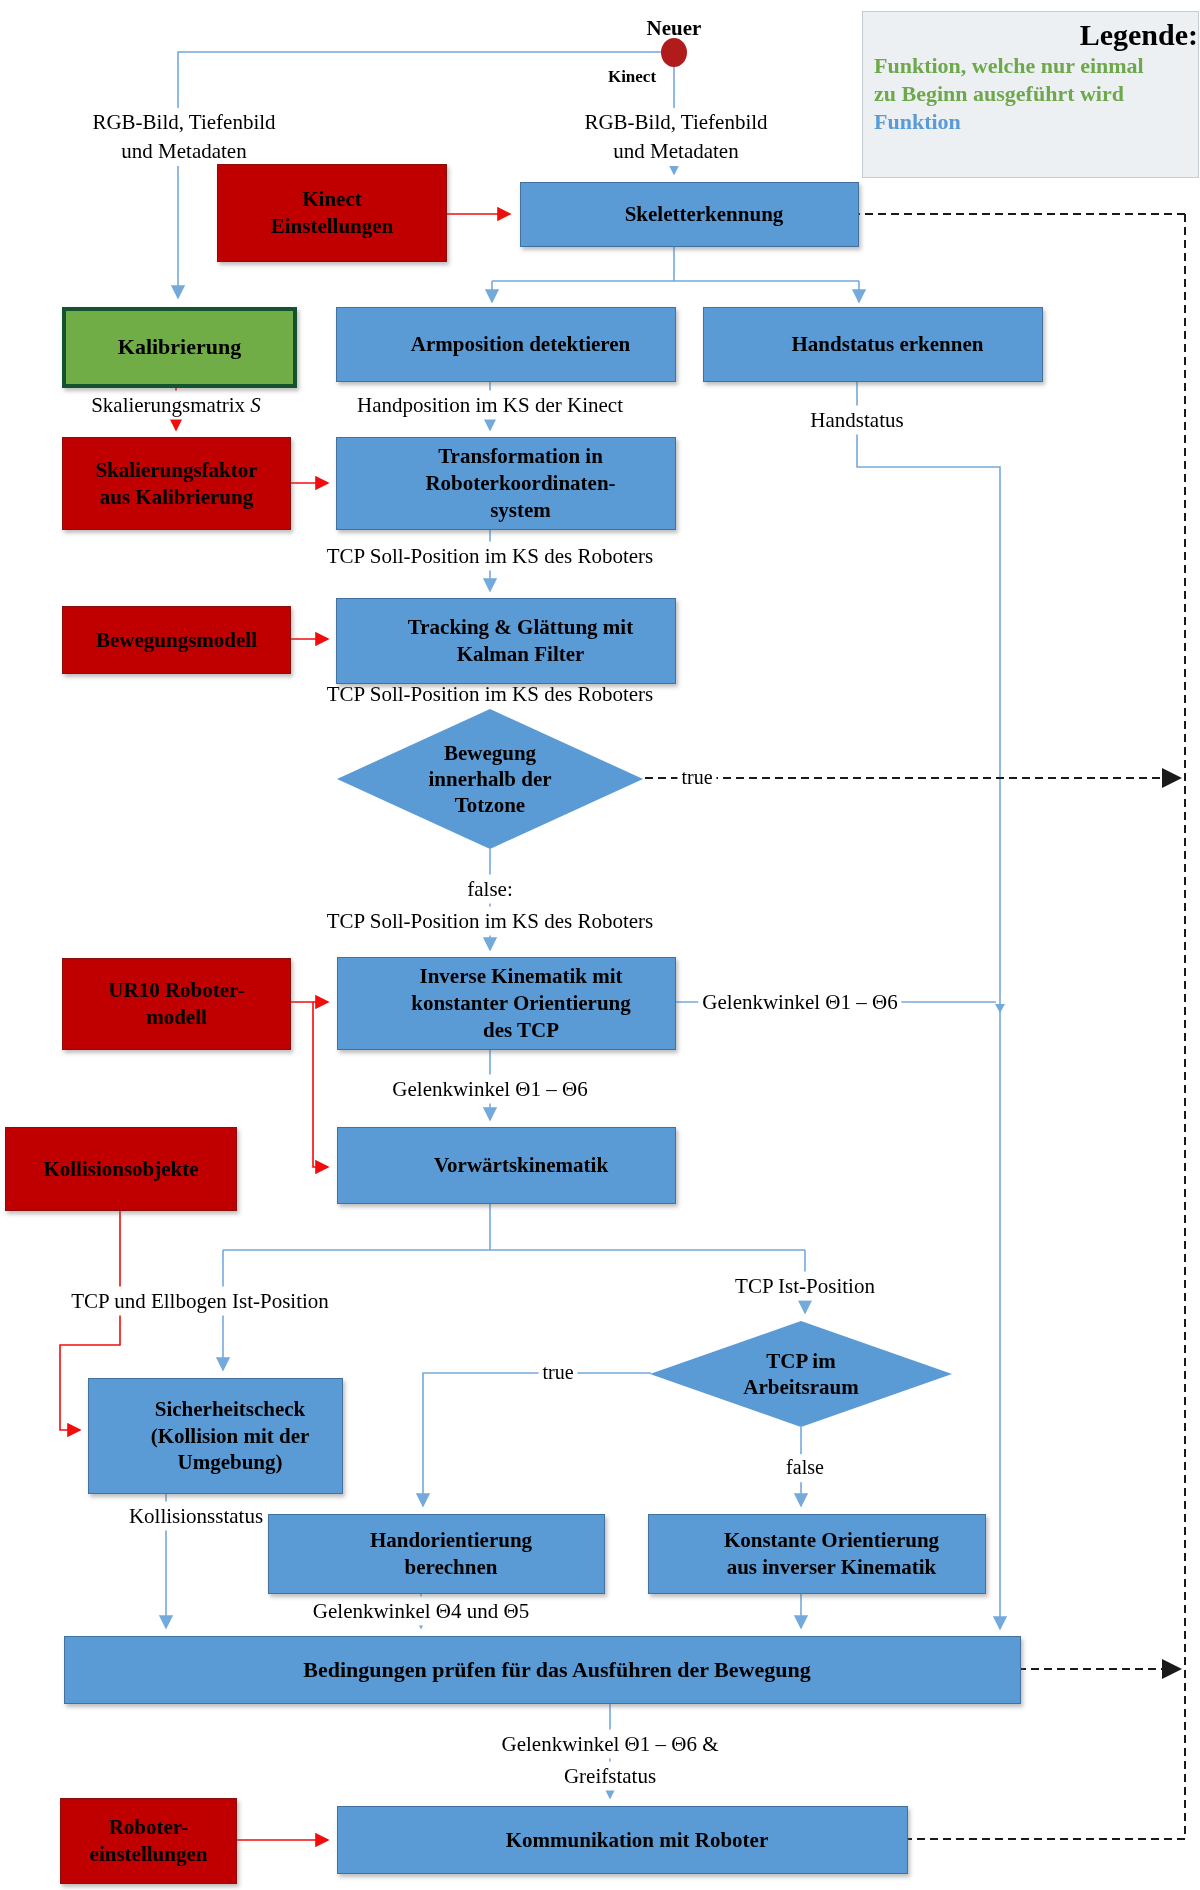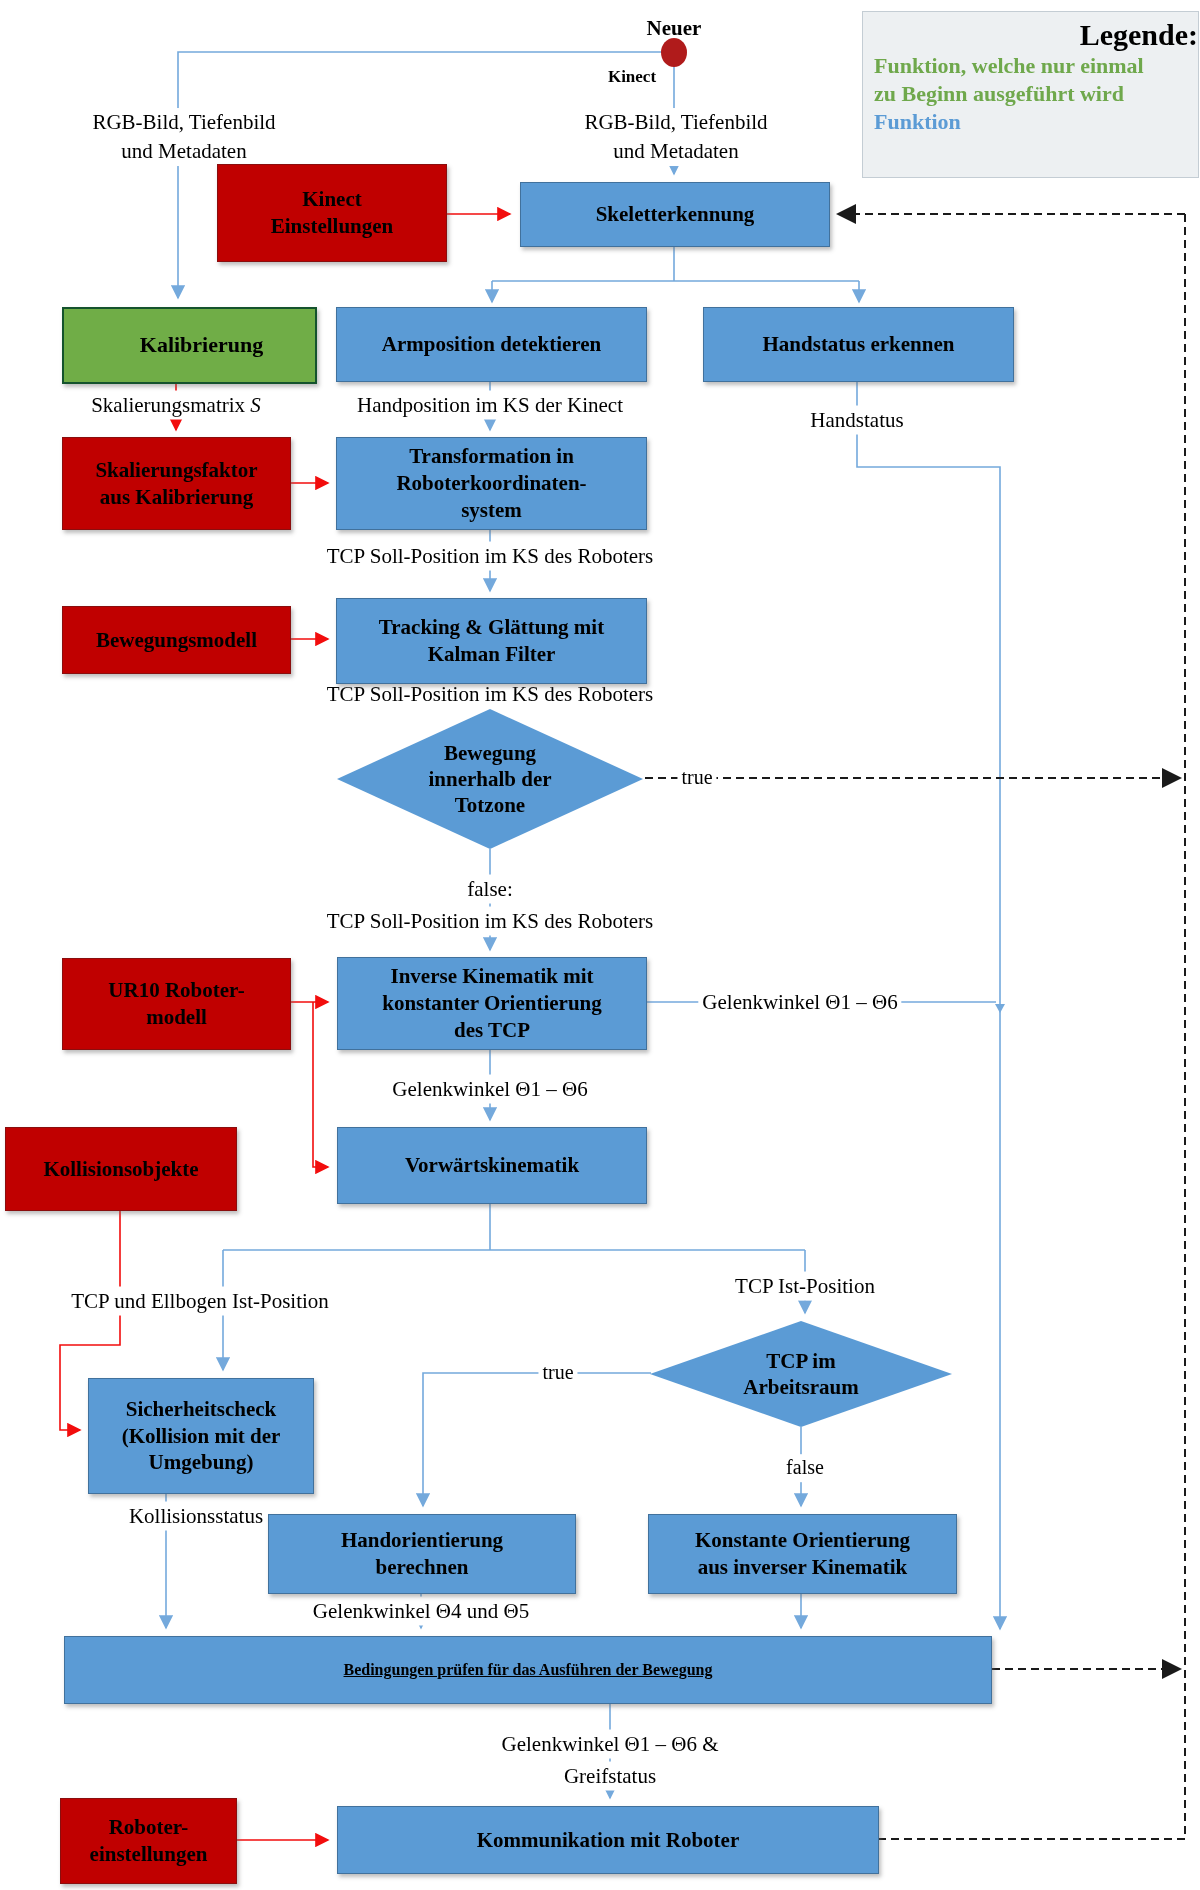--- a/index.html
+++ b/index.html
@@ -2,23 +2,23 @@
 <html><head>
 <meta charset="utf-8">
 <style>
   html,body{margin:0;padding:0;background:#fff;}
   #canvas{position:relative;width:1200px;height:1890px;background:#fff;overflow:hidden;
           font-family:"Liberation Serif","DejaVu Serif",serif;color:#000;}
   #wires{position:absolute;left:0;top:0;width:1200px;height:1890px;}
   .node{position:absolute;display:flex;align-items:center;justify-content:center;
         text-align:center;font-weight:bold;white-space:pre-line;line-height:1.28;
         box-shadow:2px 3px 4px rgba(110,110,110,.45);}
-  .blue{background:#5B9BD5;border:1px solid #41719C;font-size:21px;}
+  .blue{background:#5B9BD5;border:1px solid #41719C;font-size:21px;padding-left:29px;}
   .red{background:#C00000;border:1px solid #8A0E0E;font-size:21px;}
-  .green{background:#70AD47;border:2px solid #14532d;font-size:22px;padding-left:24px;}
+  .green{background:#70AD47;border:4px solid #14532d;font-size:22px;}
   .diamond{position:absolute;display:flex;align-items:center;justify-content:center;
         text-align:center;font-weight:bold;white-space:pre-line;line-height:1.25;
         background:#5B9BD5;font-size:21px;
         clip-path:polygon(50% 0,100% 50%,50% 100%,0 50%);
         filter:drop-shadow(2px 3px 3px rgba(110,110,110,.5));}
   .lbl{position:absolute;transform:translate(-50%,-50%);text-align:center;
        font-size:21px;white-space:pre-line;line-height:1.38;background:#fff;padding:0 4px;}
   .small{font-size:20px;}
   .bold{font-weight:bold;}
   #start-dot{position:absolute;left:661px;top:38px;width:26px;height:29px;
@@ -148,18 +148,18 @@
   <div class="node blue" style="left:337px;top:1127px;width:308px;height:75px;">Vorwärtskinematik</div>
   <div class="node blue" style="left:88px;top:1378px;width:224px;height:114px;">Sicherheitscheck
 (Kollision mit der
 Umgebung)</div>
   <div class="diamond" style="left:650px;top:1321px;width:302px;height:106px;">TCP im
 Arbeitsraum</div>
   <div class="node blue" style="left:268px;top:1514px;width:306px;height:78px;">Handorientierung
 berechnen</div>
   <div class="node blue" style="left:648px;top:1514px;width:307px;height:78px;">Konstante Orientierung
 aus inverser Kinematik</div>
-  <div class="node blue" style="left:64px;top:1636px;width:926px;height:66px;font-size:16px;text-decoration:underline;">Bedingungen prüfen für das Ausführen der Bewegung</div>
+  <div class="node blue" style="left:64px;top:1636px;width:926px;height:66px;font-size:22px;">Bedingungen prüfen für das Ausführen der Bewegung</div>
   <div class="node red" style="left:60px;top:1798px;width:175px;height:84px;">Roboter-
 einstellungen</div>
   <div class="node blue" style="left:337px;top:1806px;width:540px;height:66px;">Kommunikation mit Roboter</div>
 
 </div>
 
 </body></html>

